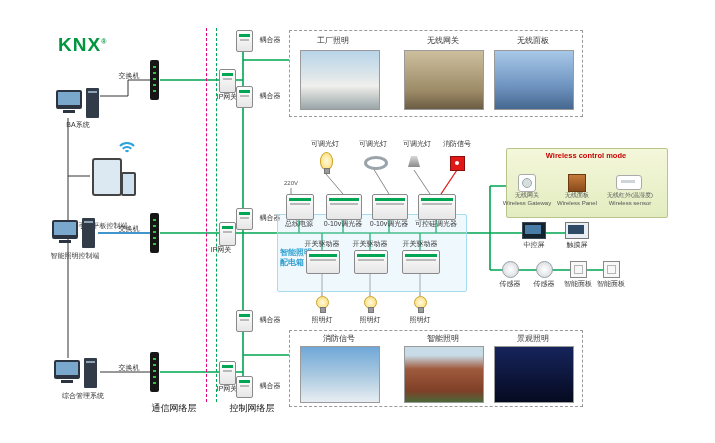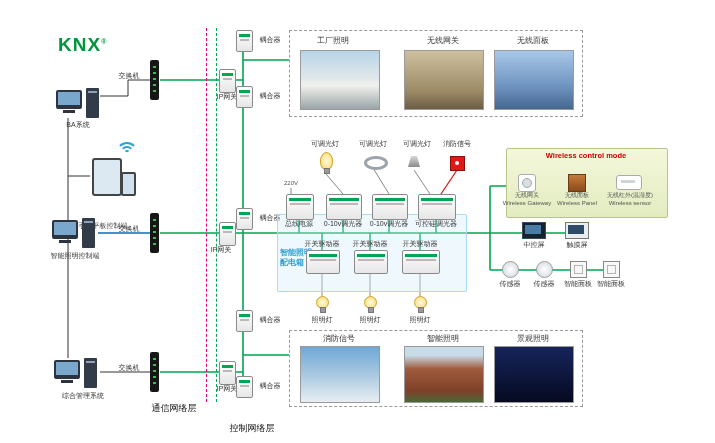--- a/index.html
+++ b/index.html
@@ -101,21 +101,21 @@
     <path stroke="#00a651" stroke-width="1.6" fill="none" d="M160 80 H243 M160 233 H570 M160 372 H243 M243 32 V382 M243 60 H289 M243 355 H289 M490 186 V270 M490 186 H506 M490 270 H610 M299 218 V233 M343 218 V233 M389 218 V233 M436 218 V233 M322 233 V250 M370 233 V250 M420 233 V250"></path>
     <path stroke="#0072bc" stroke-width="1.6" fill="none" d="M98 233 H150"></path>
     <path stroke="#333" stroke-width="1" fill="none" d="M68 118 V358 M68 176 H90 M100 96 H128 V80 H150 M100 372 H150"></path>
     <path stroke="#888" stroke-width="1" fill="none" d="M326 174 L343 194 M373 168 L389 194 M414 170 L430 194 M291 188 V194 M322 272 V296 M370 272 V296 M420 272 V296"></path>
     <path stroke="#e01818" stroke-width="1.3" fill="none" d="M457 170 L441 194"></path>
   </svg>
 
   <div class="vsep magenta" style="left:206px"></div>
   <div class="vsep green" style="left:216px"></div>
   <span class="lbl layer" style="left:140px;top:403px;width:68px">通信网络层</span>
-  <span class="lbl layer" style="left:218px;top:423px;width:68px">控制网络层</span>
+  <span class="lbl layer" style="left:218px;top:403px;width:68px">控制网络层</span>
 
   <div class="knx">
     <span>KNX</span><sup>®</sup>
   </div>
 
   <div class="pc" style="left:56px;top:88px">
     <div class="mon"></div>
       <div class="scr"></div>
       <div class="base"></div>
       <div class="tow">

